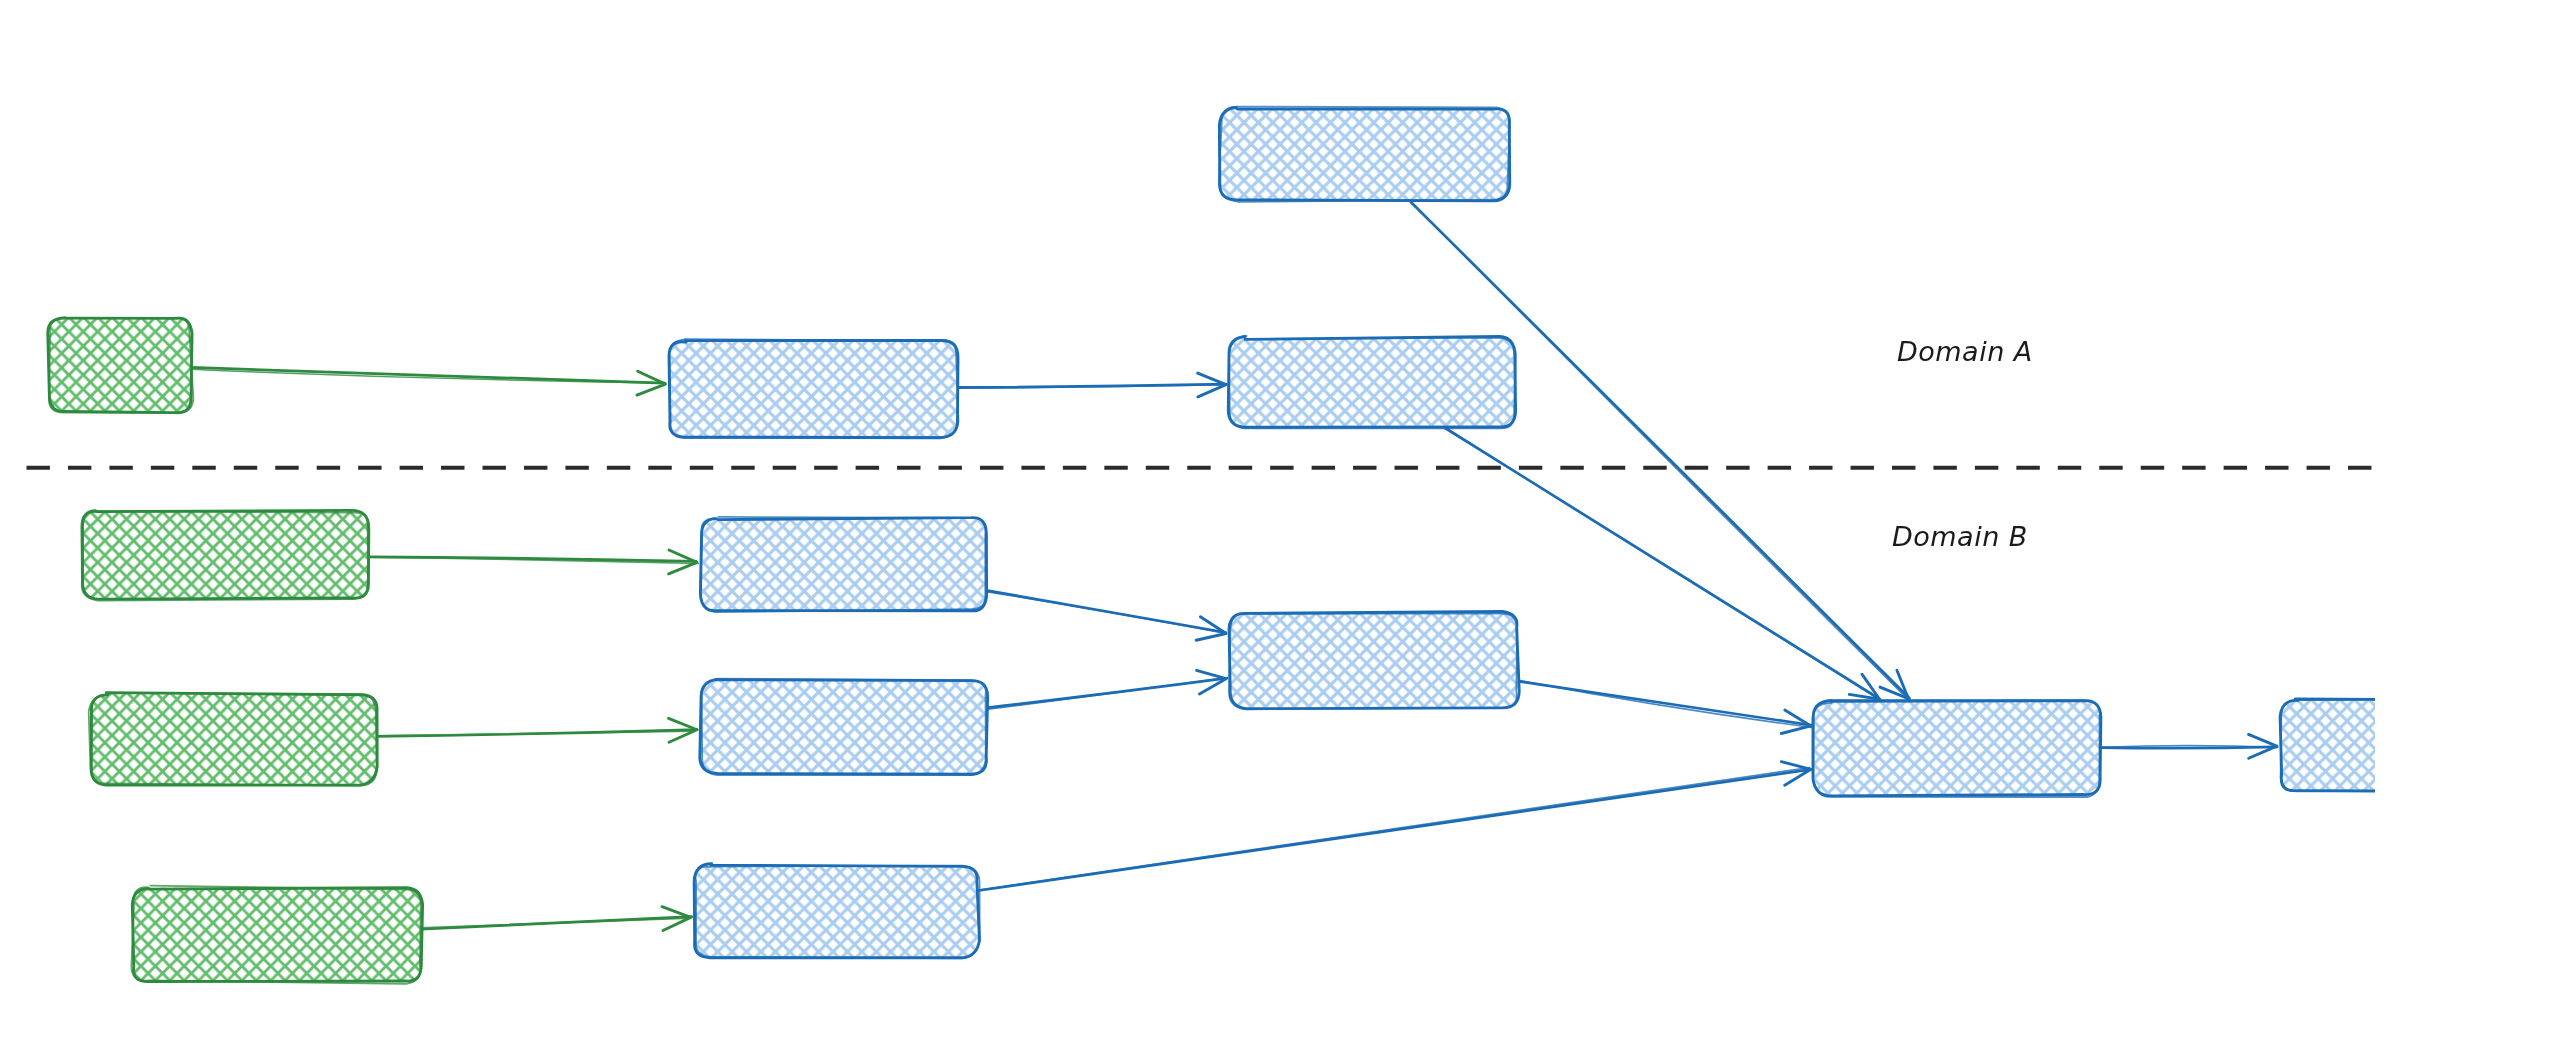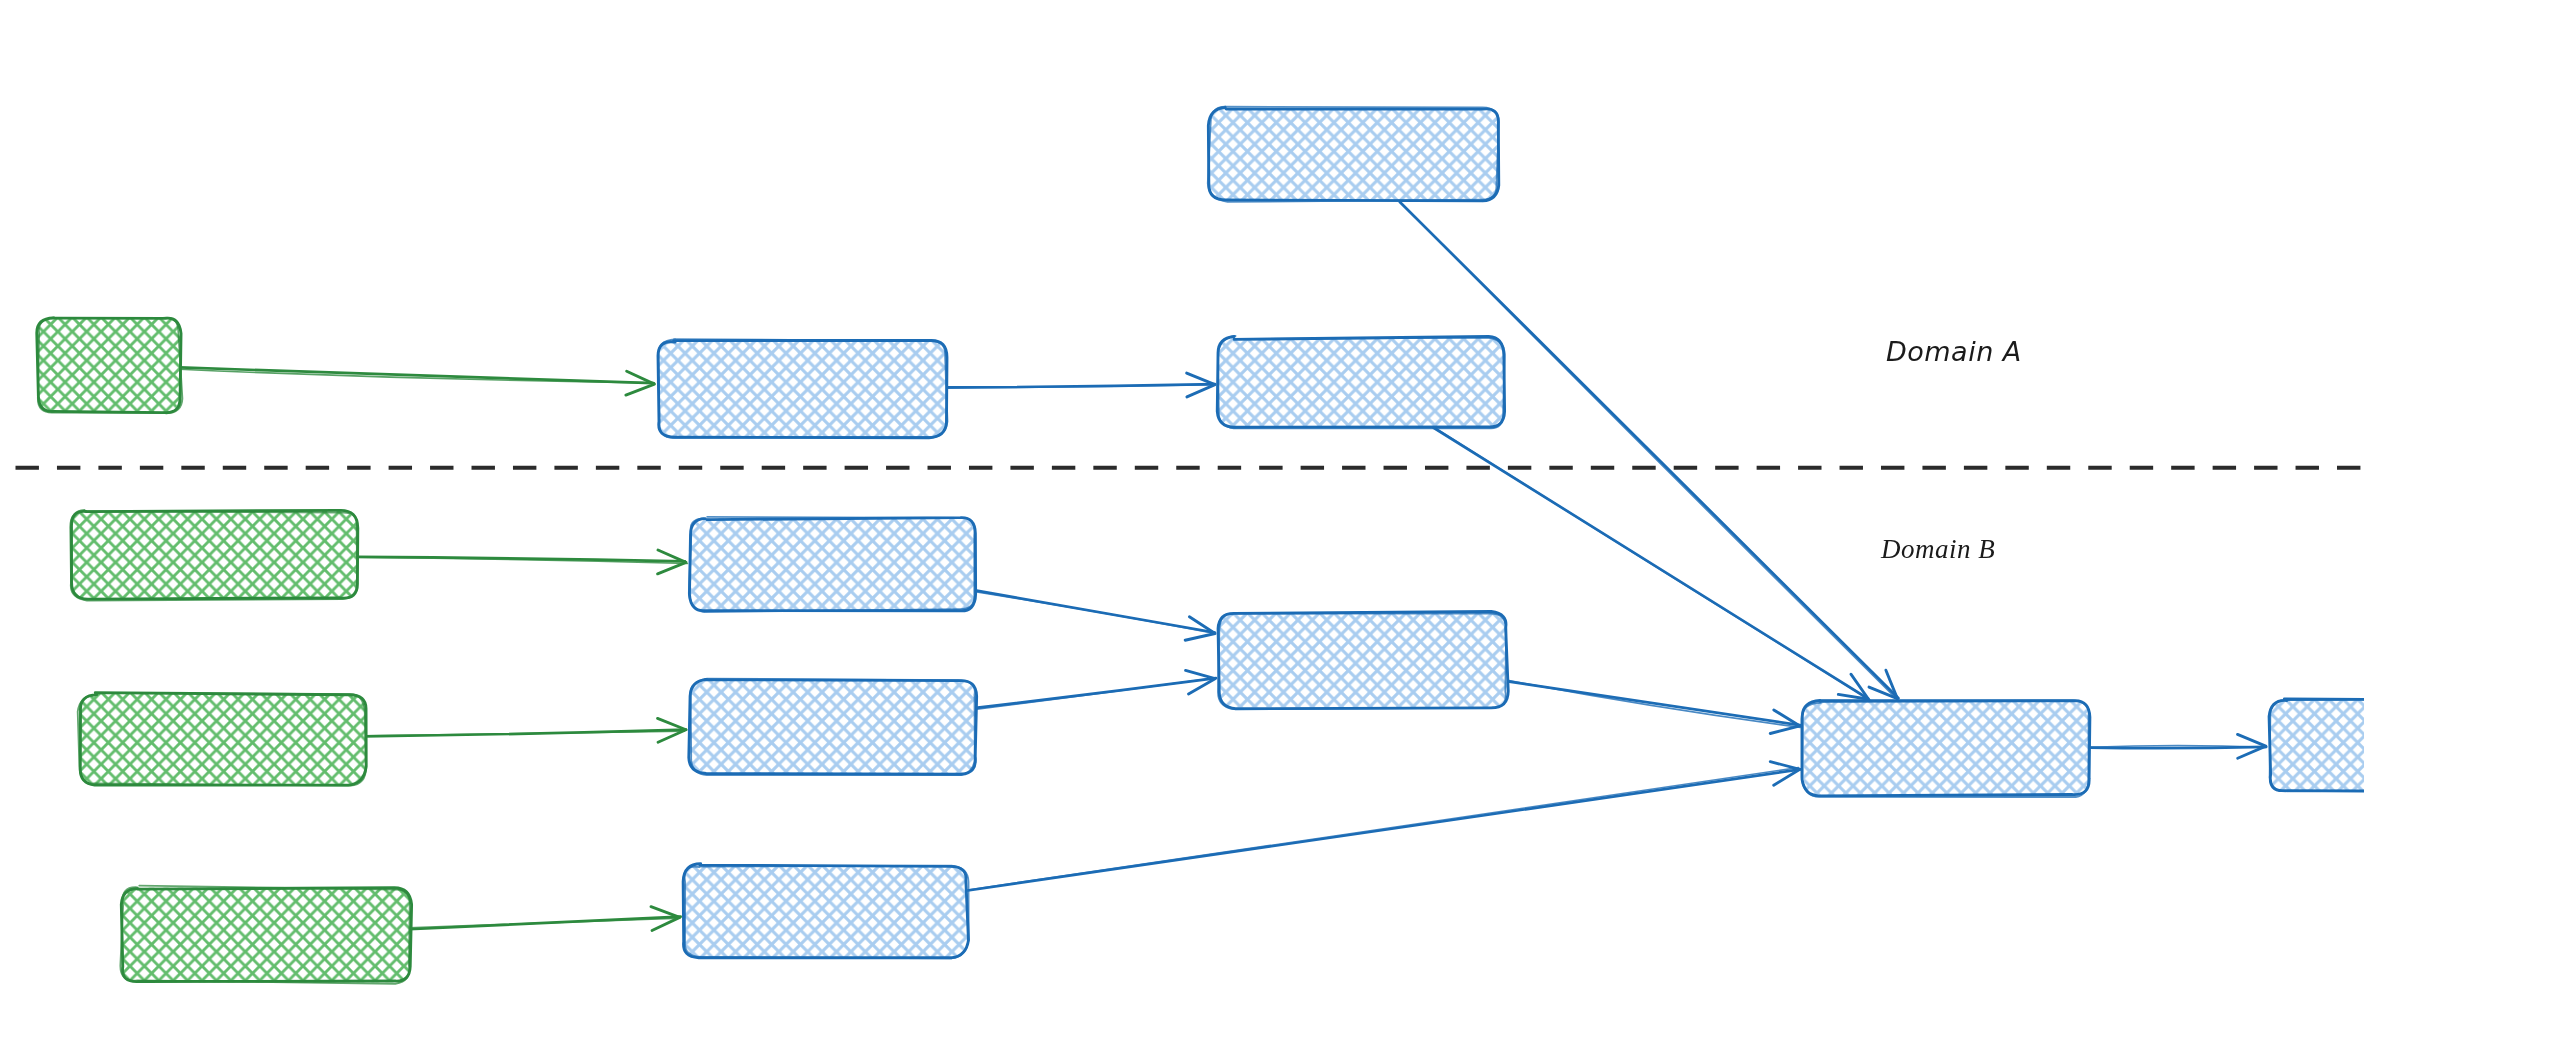--- a/index.html
+++ b/index.html
@@ -9,41 +9,42 @@
   }
   body {
     font-family: "DejaVu Sans", sans-serif;
   }
   #canvas {
     position: relative;
     width: 2364px;
     height: 1049px;
     background: #ffffff;
     overflow: hidden;
+    margin-left: 11px;
   }
   #canvas > svg.layer {
     position: absolute;
     left: 0;
     top: 0;
     width: 2576px;
     height: 1049px;
     pointer-events: none;
   }
   .domain-label {
     position: absolute;
     font-family: "DejaVu Sans", sans-serif;
     font-size: 27px;
     font-style: italic;
     letter-spacing: 0.5px;
     color: #1b1b1b;
     white-space: nowrap;
     user-select: none;
   }
   #label-domain-a { left: 1886px; top: 336px; }
-  #label-domain-b { left: 1881px; top: 534px; font-family: Liberation Serif, serif; }
+  #label-domain-b { left: 1881px; top: 521px; }
 </style>
 </head>
 <body>
 
 <div id="canvas">
 
   <svg class="layer" id="svg-layer" viewBox="0 0 2858 1164" xmlns="http://www.w3.org/2000/svg">
     <defs>
       <pattern id="hatch-green" width="16" height="16" patternUnits="userSpaceOnUse">
         <rect width="16" height="16" fill="#ffffff"></rect>

